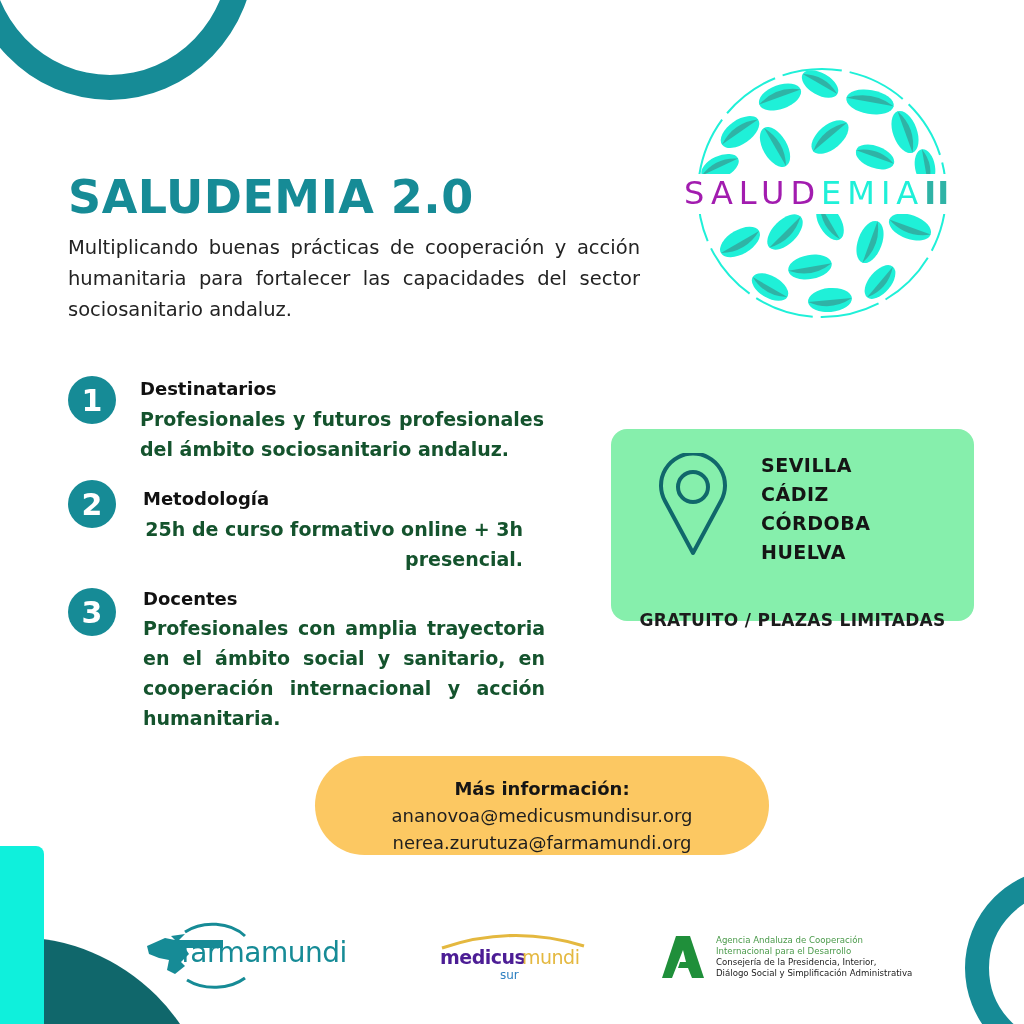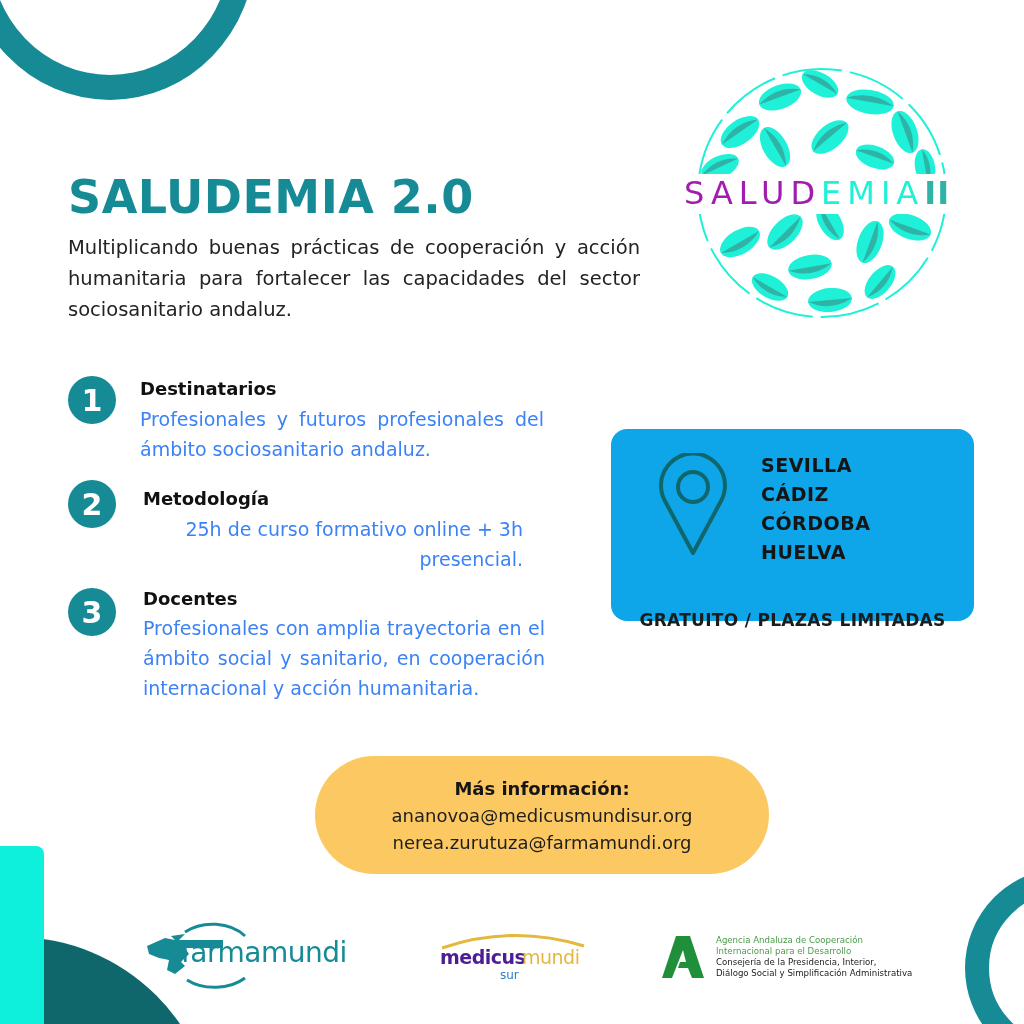--- a/index.html
+++ b/index.html
@@ -43,41 +43,41 @@
 
     
     .item { position: absolute; left: 68px; }
     .num {
       position: absolute; left: 0; top: 0; width: 48px; height: 48px; border-radius: 50%;
       background: #168b96; color: #fff; font-weight: bold; font-size: 30px;
       display: flex; align-items: center; justify-content: center;
     }
     .item-title { position: absolute; font-weight: bold; font-size: 18px; color: #111; white-space: nowrap; text-align: center; }
     .item-text {
-      position: absolute; font-size: 19px; line-height: 30px; color: #3b82f6;
-      text-align: justify; width: 404px;
+      position: absolute; font-size: 19px; line-height: 30px; color: #14532d;
+      text-align: justify; width: 404px; font-weight: bold;
     }
     .item-text.left { text-align: right; }
 
     
     .loc-box {
       position: absolute; left: 611px; top: 429px; width: 363px; height: 192px;
-      background: #0ea5e9; border-radius: 16px;
+      background: #86efac; border-radius: 16px;
     }
     .pin { position: absolute; left: 46px; top: 24px; width: 72px; height: 104px; }
     .cities { position: absolute; left: 150px; top: 22px; list-style: none; }
     .cities li { font-weight: bold; font-size: 19px; line-height: 29px; color: #151515; letter-spacing: 0.5px; }
     .free {
       position: absolute; left: 611px; top: 610px; width: 363px; text-align: center;
       font-weight: bold; font-size: 17px; color: #1c1c1c; letter-spacing: 0.3px;
     }
 
     
     .info {
-      position: absolute; left: 315px; top: 756px; width: 454px; height: 118px;
+      position: absolute; left: 315px; top: 756px; width: 454px; height: 99px;
       background: #fcc862; border-radius: 64px; text-align: center; padding-top: 20px;
     }
     .info-title { font-weight: bold; font-size: 18px; color: #151515; line-height: 26px; }
     .info-mail { font-size: 18px; color: #1e1e1e; line-height: 27px; }
 
     
     .farma { position: absolute; left: 145px; top: 918px; width: 220px; height: 80px; }
     .farma-text {
       position: absolute; left: 36px; top: 18px; font-size: 28px; color: #168b96;
       font-family: "DejaVu Sans", sans-serif; letter-spacing: -0.5px;

